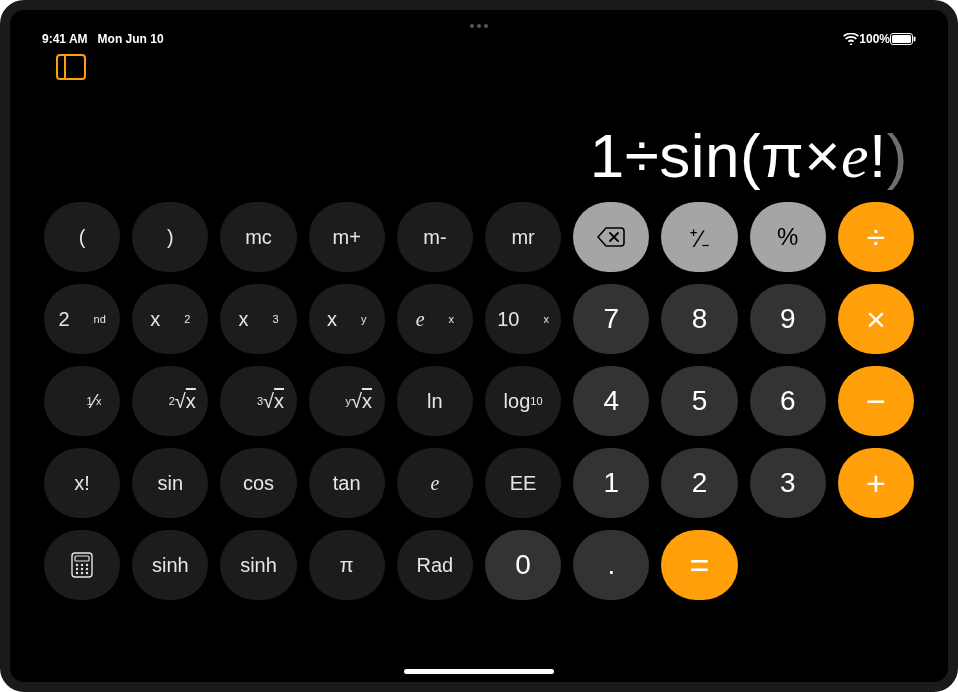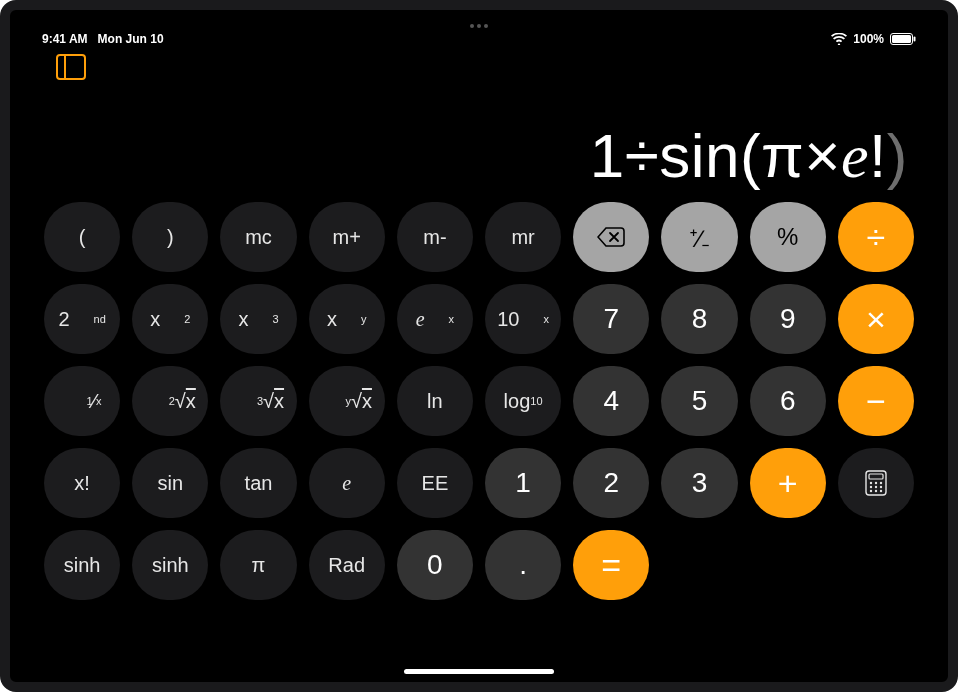--- a/index.html
+++ b/index.html
@@ -1,33 +1,33 @@
 <!DOCTYPE html>
 <html><head>
 <meta charset="utf-8">
 <style>
   html,body{margin:0;padding:0;background:#fff;}
   .device{
     width:958px;height:692px;
     background:#000;
-    border-radius:16px;
+    border-radius:24px;
     box-sizing:border-box;
     padding:20px 32px 14px 32px;
     position:relative;
     font-family:-apple-system,"SF Pro Display","Helvetica Neue",Arial,sans-serif;
     color:#fff;
     overflow:hidden;
     border:10px solid #1a1a1c;
   }
   .status-bar{
     display:flex;align-items:center;justify-content:space-between;
     font-size:12px;font-weight:600;height:18px;
   }
   .status-left{display:flex;gap:10px;align-items:center;}
-  .status-right{display:flex;gap:6px;align-items:center;}
+  .status-right{display:flex;align-items:center;}
   .dots{display:flex;gap:3px;position:absolute;left:50%;top:14px;transform:translateX(-50%);}
   .dots span{width:4px;height:4px;border-radius:50%;background:#555;}
   .wifi-icon svg,.battery-icon svg{display:block;}
   .mode-toggle{
     position:absolute;left:46px;top:44px;
     width:26px;height:22px;border:2px solid #ff9f0a;border-radius:4px;
     display:flex;cursor:pointer;
   }
   .mode-toggle .divider{width:2px;background:#ff9f0a;margin-left:6px;height:100%;}
   .display{
@@ -185,20 +185,21 @@
         <span>log</span>
         <sub>10</sub>
       </button>
     <button class="btn num">4</button>
     <button class="btn num">5</button>
     <button class="btn num">6</button>
     <button class="btn orange">−</button>
 
     <button class="btn dark">x!</button>
     <button class="btn dark">sin</button>
+    <button class="btn dark">cos</button>
     <button class="btn dark">tan</button>
     <button class="btn dark">
         <span class="e-it">e</span>
       </button>
     <button class="btn dark">EE</button>
     <button class="btn num">1</button>
     <button class="btn num">2</button>
     <button class="btn num">3</button>
     <button class="btn orange">+</button>
 

